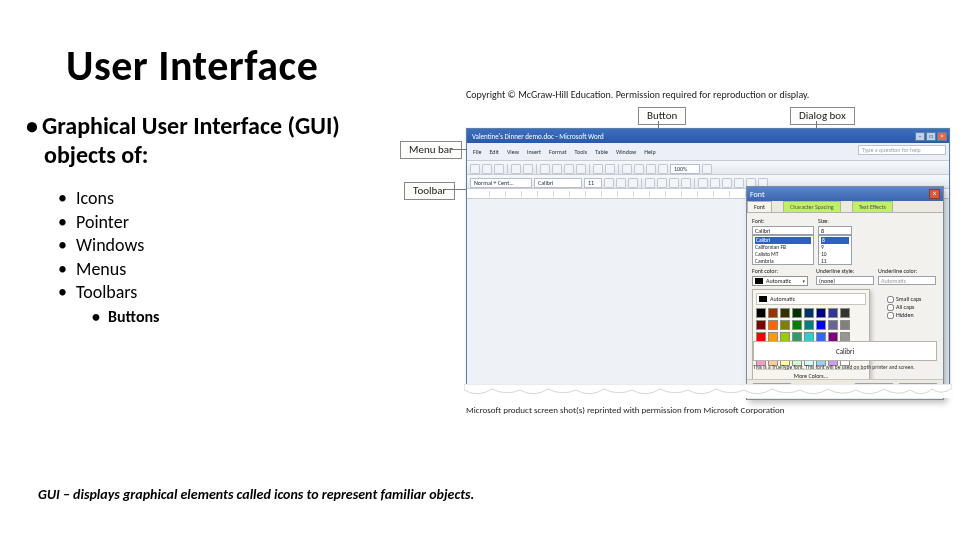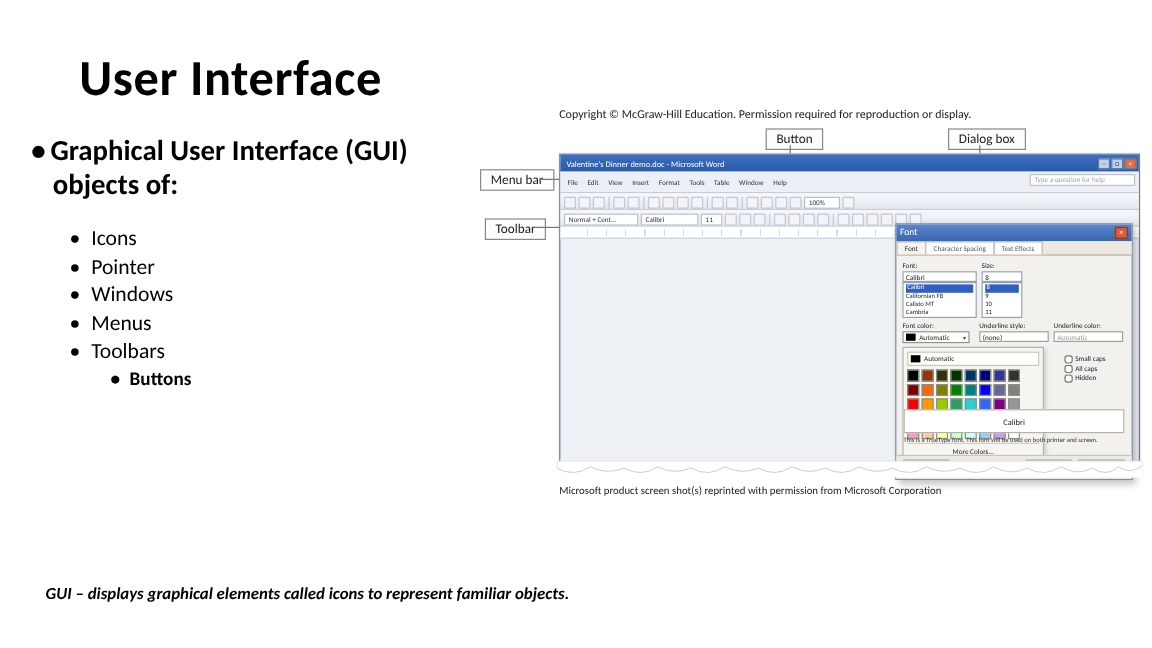--- a/index.html
+++ b/index.html
@@ -59,21 +59,21 @@
   .doc-photo .s1 { left: 4px; top: 74px; width: 58px; height: 56px; }
   .doc-photo .s2 { left: 46px; top: 90px; width: 50px; height: 44px; }
   .doc-photo .s3 { left: 160px; top: 82px; width: 70px; height: 54px; }
 
   
   .font-dialog { position: absolute; left: 346px; top: 98px; width: 198px; height: 214px; background: #f2f1ee; border: 1px solid #7e8aa0; box-shadow: 3px 3px 6px rgba(0,0,0,0.25); font-size: 7px; color: #222; }
   .fd-title { height: 14px; background: linear-gradient(#5a86cf,#3b66ac); color: #fff; font-size: 8px; display: flex; align-items: center; justify-content: space-between; padding: 0 3px; }
   .fd-title .fdclose { width: 11px; height: 10px; background: #d85a3c; border: 1px solid #8a3a25; color: #fff; font-size: 7px; text-align: center; line-height: 8px; }
   .fd-tabs { display: flex; height: 12px; border-bottom: 1px solid #b5b2aa; background: #ece9e1; }
   .fd-tab { padding: 0 6px; font-size: 6px; line-height: 11px; border: 1px solid #b5b2aa; border-bottom: none; background: #f6f4ee; margin-right: -1px; }
-  .fd-tab.inactive { background: #ffffff; color: #555; }
+  .fd-tab.inactive { background: #bef264; color: #555; margin-left: 12px; }
   .fd-body { padding: 4px 5px 2px 5px; }
   .fd-row { display: flex; gap: 4px; margin-bottom: 2px; }
   .fd-col { display: flex; flex-direction: column; }
   .fd-lbl { font-size: 6px; color: #222; margin-bottom: 1px; }
   .fd-field { height: 9px; background: #fff; border: 1px solid #9aa0ac; font-size: 6px; padding: 0 2px; line-height: 8px; overflow: hidden; white-space: nowrap; }
   .fd-list { background: #fff; border: 1px solid #9aa0ac; font-size: 5.5px; padding: 1px 2px; line-height: 1.25; height: 30px; overflow: hidden; }
   .fd-list .sel { background: #2f5fc1; color: #fff; padding: 0 1px; }
   .fd-colorbtn { width: 56px; height: 10px; border: 1px solid #8e948c; background: #fff; display: flex; align-items: center; padding: 0 2px; font-size: 6px; }
   .fd-colorbtn .sw { width: 8px; height: 6px; background: #000; margin-right: 3px; }
   .fd-colorbtn .dd { margin-left: auto; font-size: 5px; color: #444; }

